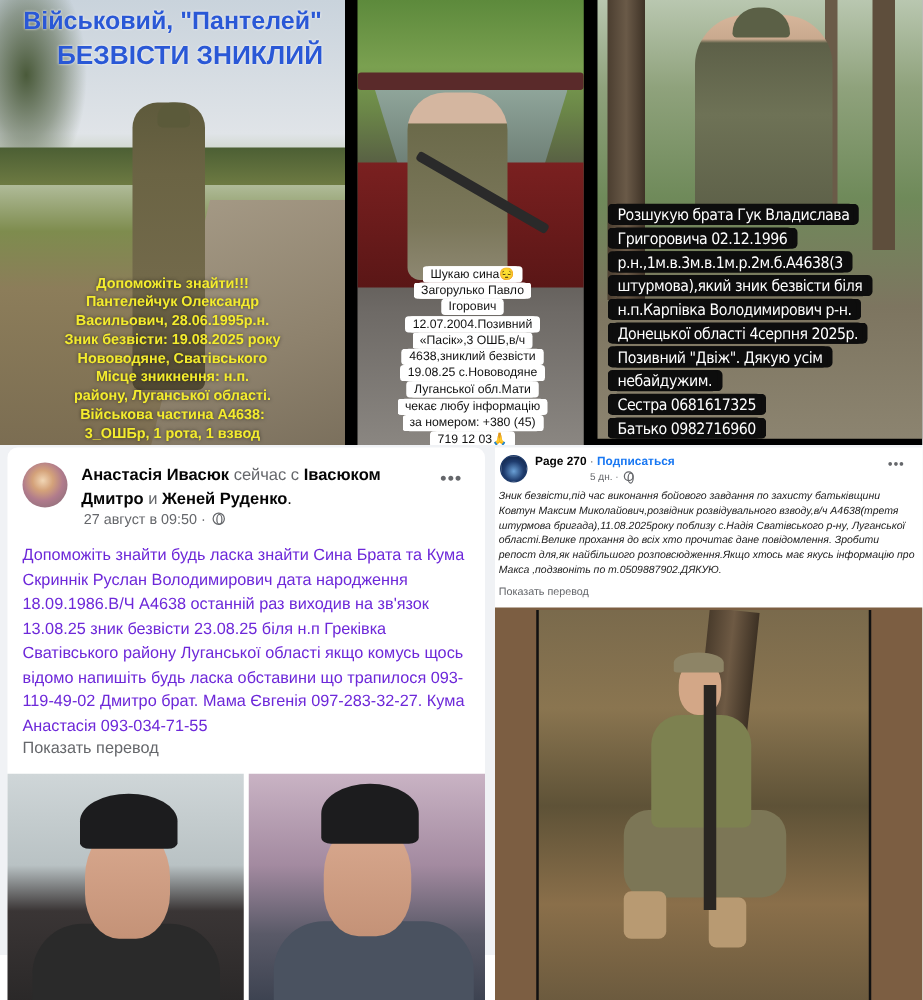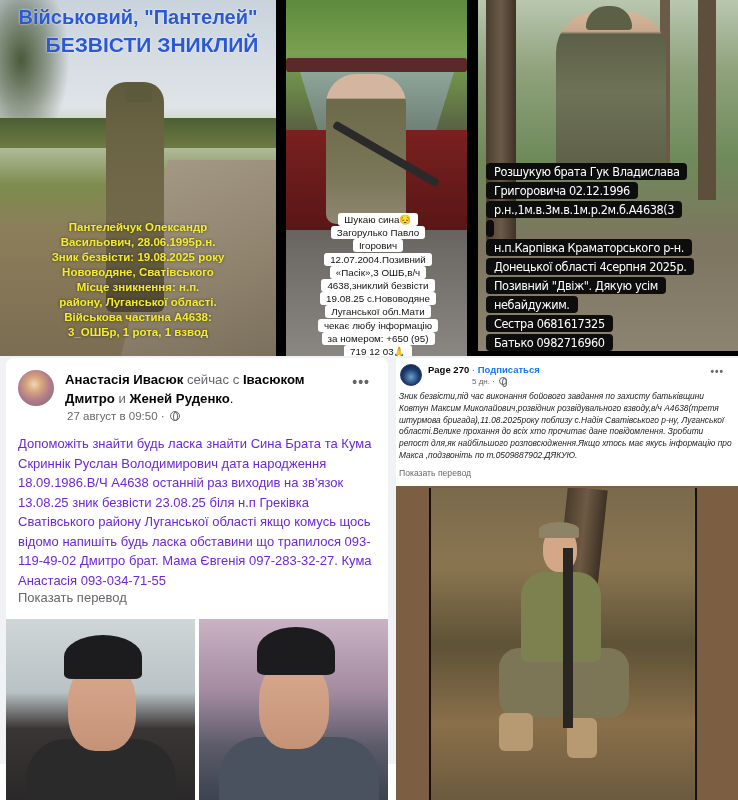--- a/index.html
+++ b/index.html
@@ -110,20 +110,21 @@
     <div class="trees-left"></div>
     <div class="tree-line"></div>
     <div class="road"></div>
     <div class="soldier"></div>
     <div class="helmet"></div>
     <div class="title">
       <span>Військовий, "Пантелей"</span>
       <span class="l2">БЕЗВІСТИ ЗНИКЛИЙ</span>
     </div>
     <div class="caption">
+      <div>Допоможіть знайти!!!</div>
       <div>Пантелейчук Олександр</div>
       <div>Васильович, 28.06.1995р.н.</div>
       <div>Зник безвісти: 19.08.2025 року</div>
       <div>Нововодяне, Сватівського</div>
       <div>Місце зникнення: н.п.</div>
       <div>району, Луганської області.</div>
       <div>Військова частина А4638:</div>
       <div>3_ОШБр, 1 рота, 1 взвод</div>
     </div>
   </div>
@@ -138,39 +139,39 @@
       <span>
         <span>Шукаю сина😔</span><br>
         <span>Загорулько Павло</span><br>
         <span>Ігорович</span><br>
         <span>12.07.2004.Позивний</span><br>
         <span>«Пасік»,3 ОШБ,в/ч</span><br>
         <span>4638,зниклий безвісти</span><br>
         <span>19.08.25 с.Нововодяне</span><br>
         <span>Луганської обл.Мати</span><br>
         <span>чекає любу інформацію</span><br>
-        <span>за номером: +650 (95)</span><br>
+        <span>за номером: +380 (45)</span><br>
         <span>719 12 03🙏</span>
       </span>
     </div>
   </div>
 
   <div class="photo p3">
     <div class="trunk-a"></div>
     <div class="trunk-b"></div>
     <div class="trunk-c"></div>
     <div class="soldier"></div>
     <div class="helmet"></div>
     <div class="caption">
       <span>
         <span>Розшукую брата Гук Владислава</span><br>
         <span>Григоровича 02.12.1996</span><br>
         <span>р.н.,1м.в.3м.в.1м.р.2м.б.А4638(3</span><br>
-        <br>
-        <span>н.п.Карпівка Краматорського р-н.</span><br>
+        <span>штурмова),який зник безвісти біля</span><br>
+        <span>н.п.Карпівка Володимирович р-н.</span><br>
         <span>Донецької області 4серпня 2025р.</span><br>
         <span>Позивний "Двіж". Дякую усім</span><br>
         <span>небайдужим.</span><br>
         <span>Сестра 0681617325</span><br>
         <span>Батько 0982716960</span>
       </span>
     </div>
   </div>
 </div>
 

